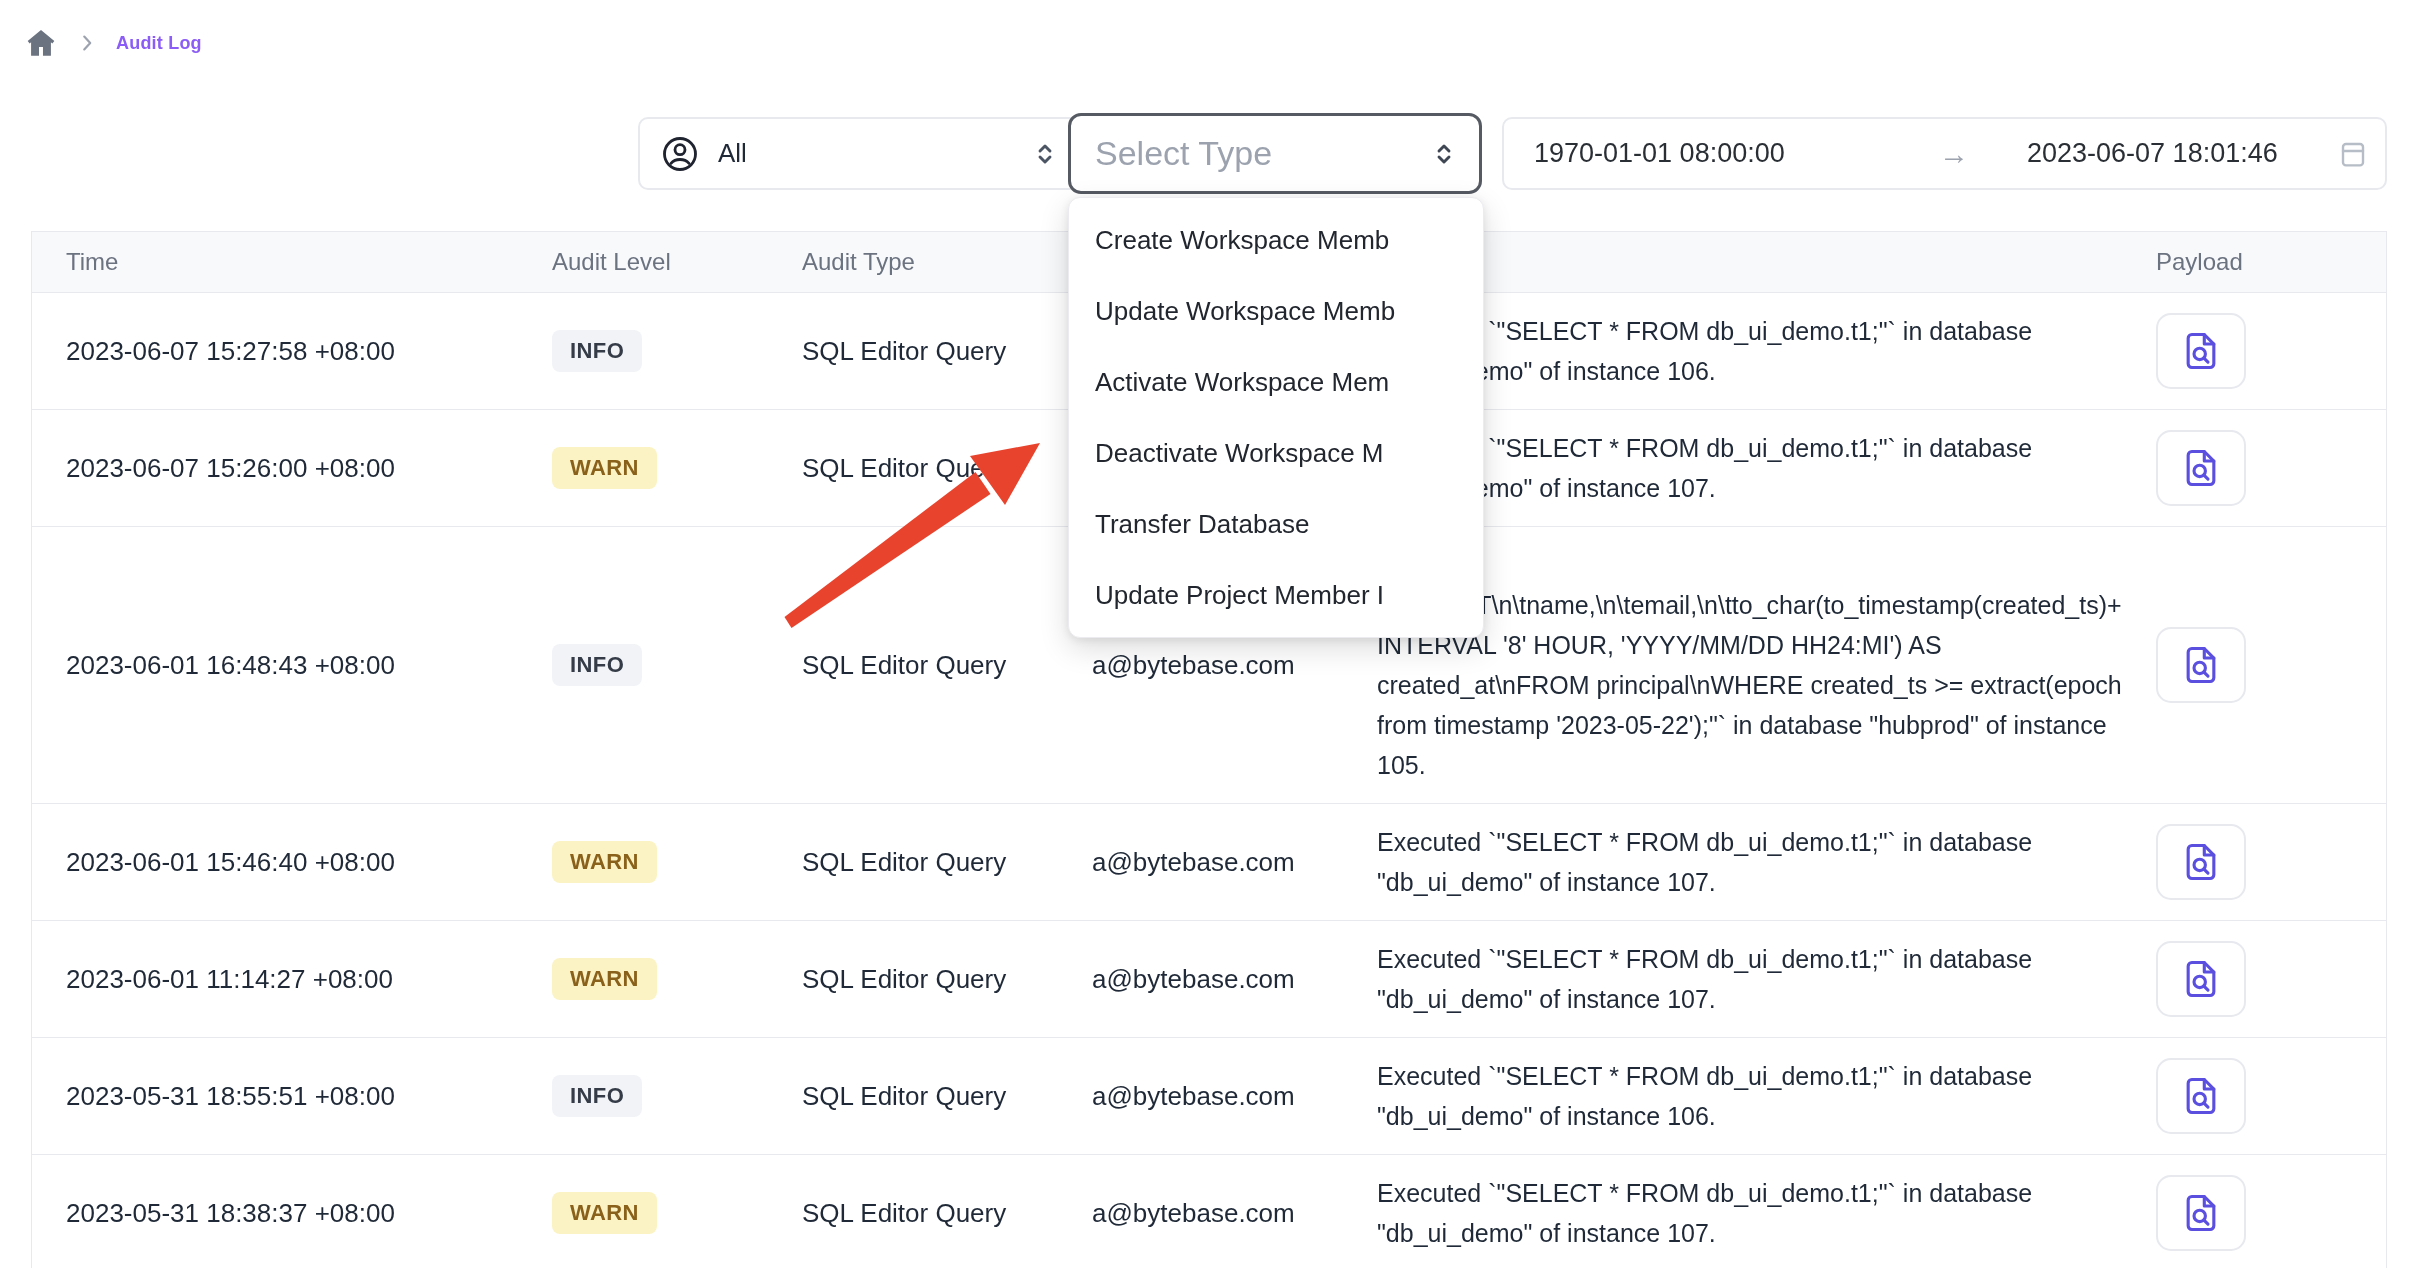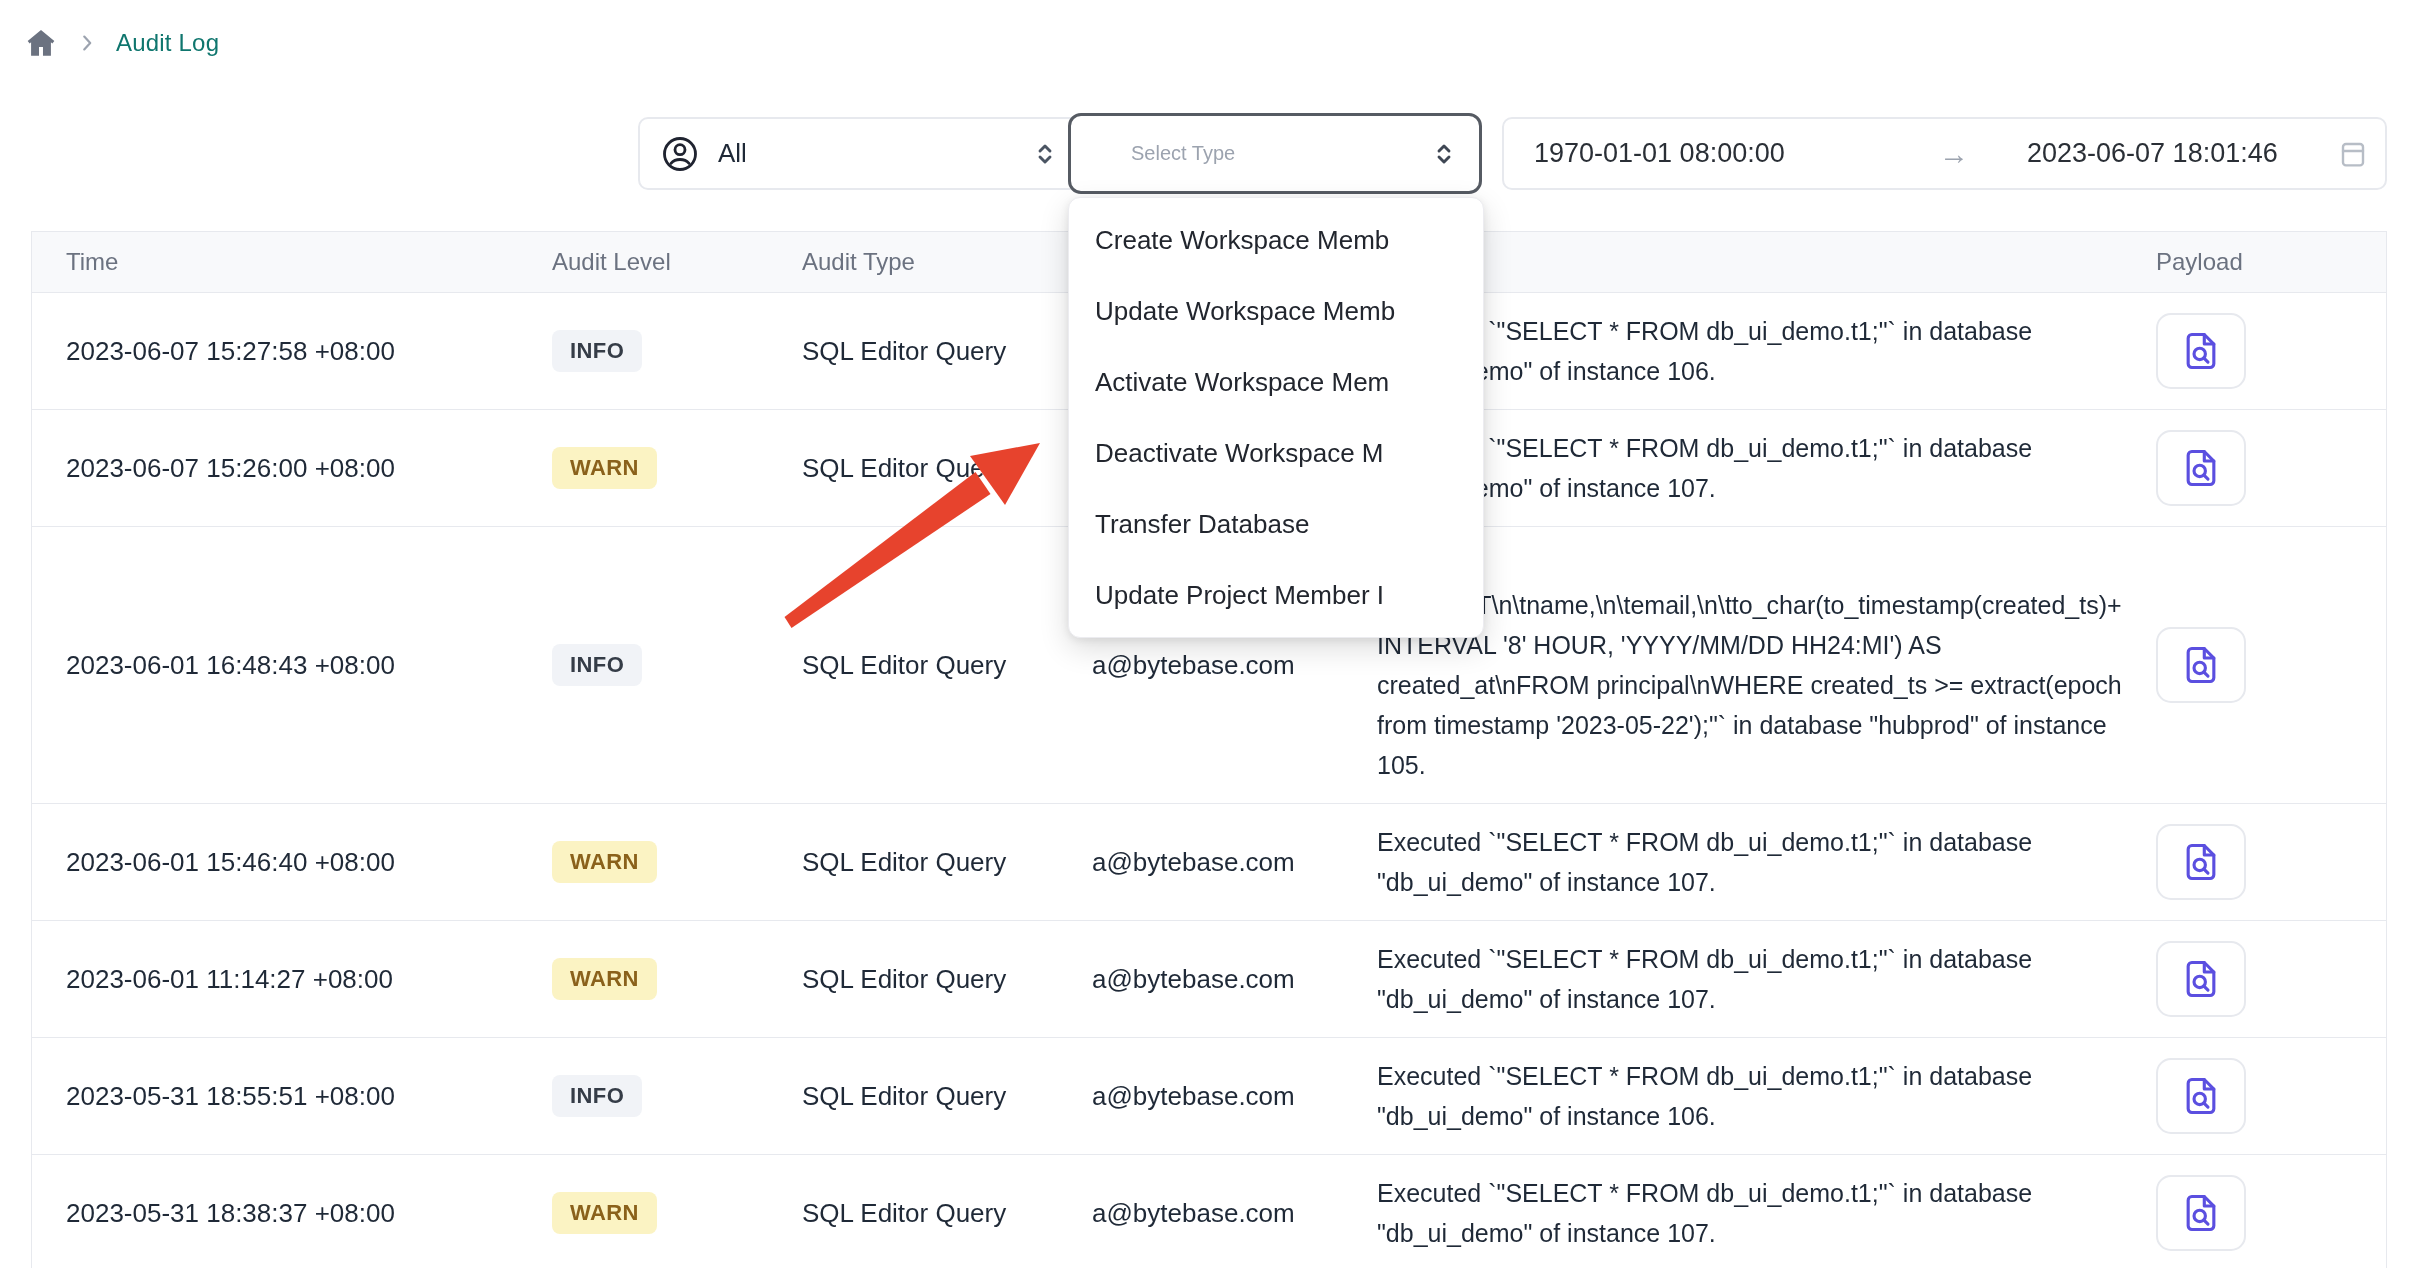--- a/index.html
+++ b/index.html
@@ -6,38 +6,38 @@
   html,body { width:2410px; height:1268px; }
   body {
     position:relative; overflow:hidden; background:#ffffff;
     font-family:"Liberation Sans", sans-serif;
     color:var(--text,#1f2937);
   }
   
   .breadcrumb { position:absolute; left:24px; top:26px; display:flex; align-items:center; gap:18px; z-index:10; }
   .crumb-home svg { display:block; }
   .crumb-sep svg { display:block; }
-  .crumb-title { font-size:24px; font-weight:400; color:#0f766e; letter-spacing:.2px; }
+  .crumb-title { font-size:18px; font-weight:700; color:#8b5cf6; letter-spacing:.2px; }
 
   
   .select-box {
     position:absolute; top:117px; height:73px; background:#fff;
     border:2px solid var(--border,#e7e9ee); border-radius:10px;
     display:flex; align-items:center; z-index:10;
   }
   .all-select { left:638px; width:444px; padding:0 20px 0 20px; }
   .all-select .person { margin-right:18px; display:flex; }
   .all-select .value { font-size:26px; color:#1f2937; flex:1; }
   .updown { color:#4b5563; display:flex; }
   .type-select {
     left:1068px; top:113px; width:414px; height:81px;
     border:3px solid var(--focus-border,#565b63); border-radius:13px;
     padding:0 20px 0 24px;
   }
-  .type-select .value { font-size:20px; color:var(--placeholder,#9ca3af); flex:1;margin-left:36px; }
+  .type-select .value { font-size:34px; color:var(--placeholder,#9ca3af); flex:1; }
   .date-range { left:1502px; width:885px; padding:0 16px 0 30px; }
   .date-range .dr-from, .date-range .dr-to { font-size:27px; color:#2a2f36; }
   .date-range .dr-from { width:405px; }
   .date-range .dr-arrow { width:88px; font-size:30px; color:#9ca3af; text-align:left; }
   .date-range .dr-to { flex:1; }
   .date-range .cal { color:#b7bdc6; display:flex; }
 
   
   .dropdown {
     position:absolute; left:1068px; top:197px; width:416px; height:441px;

